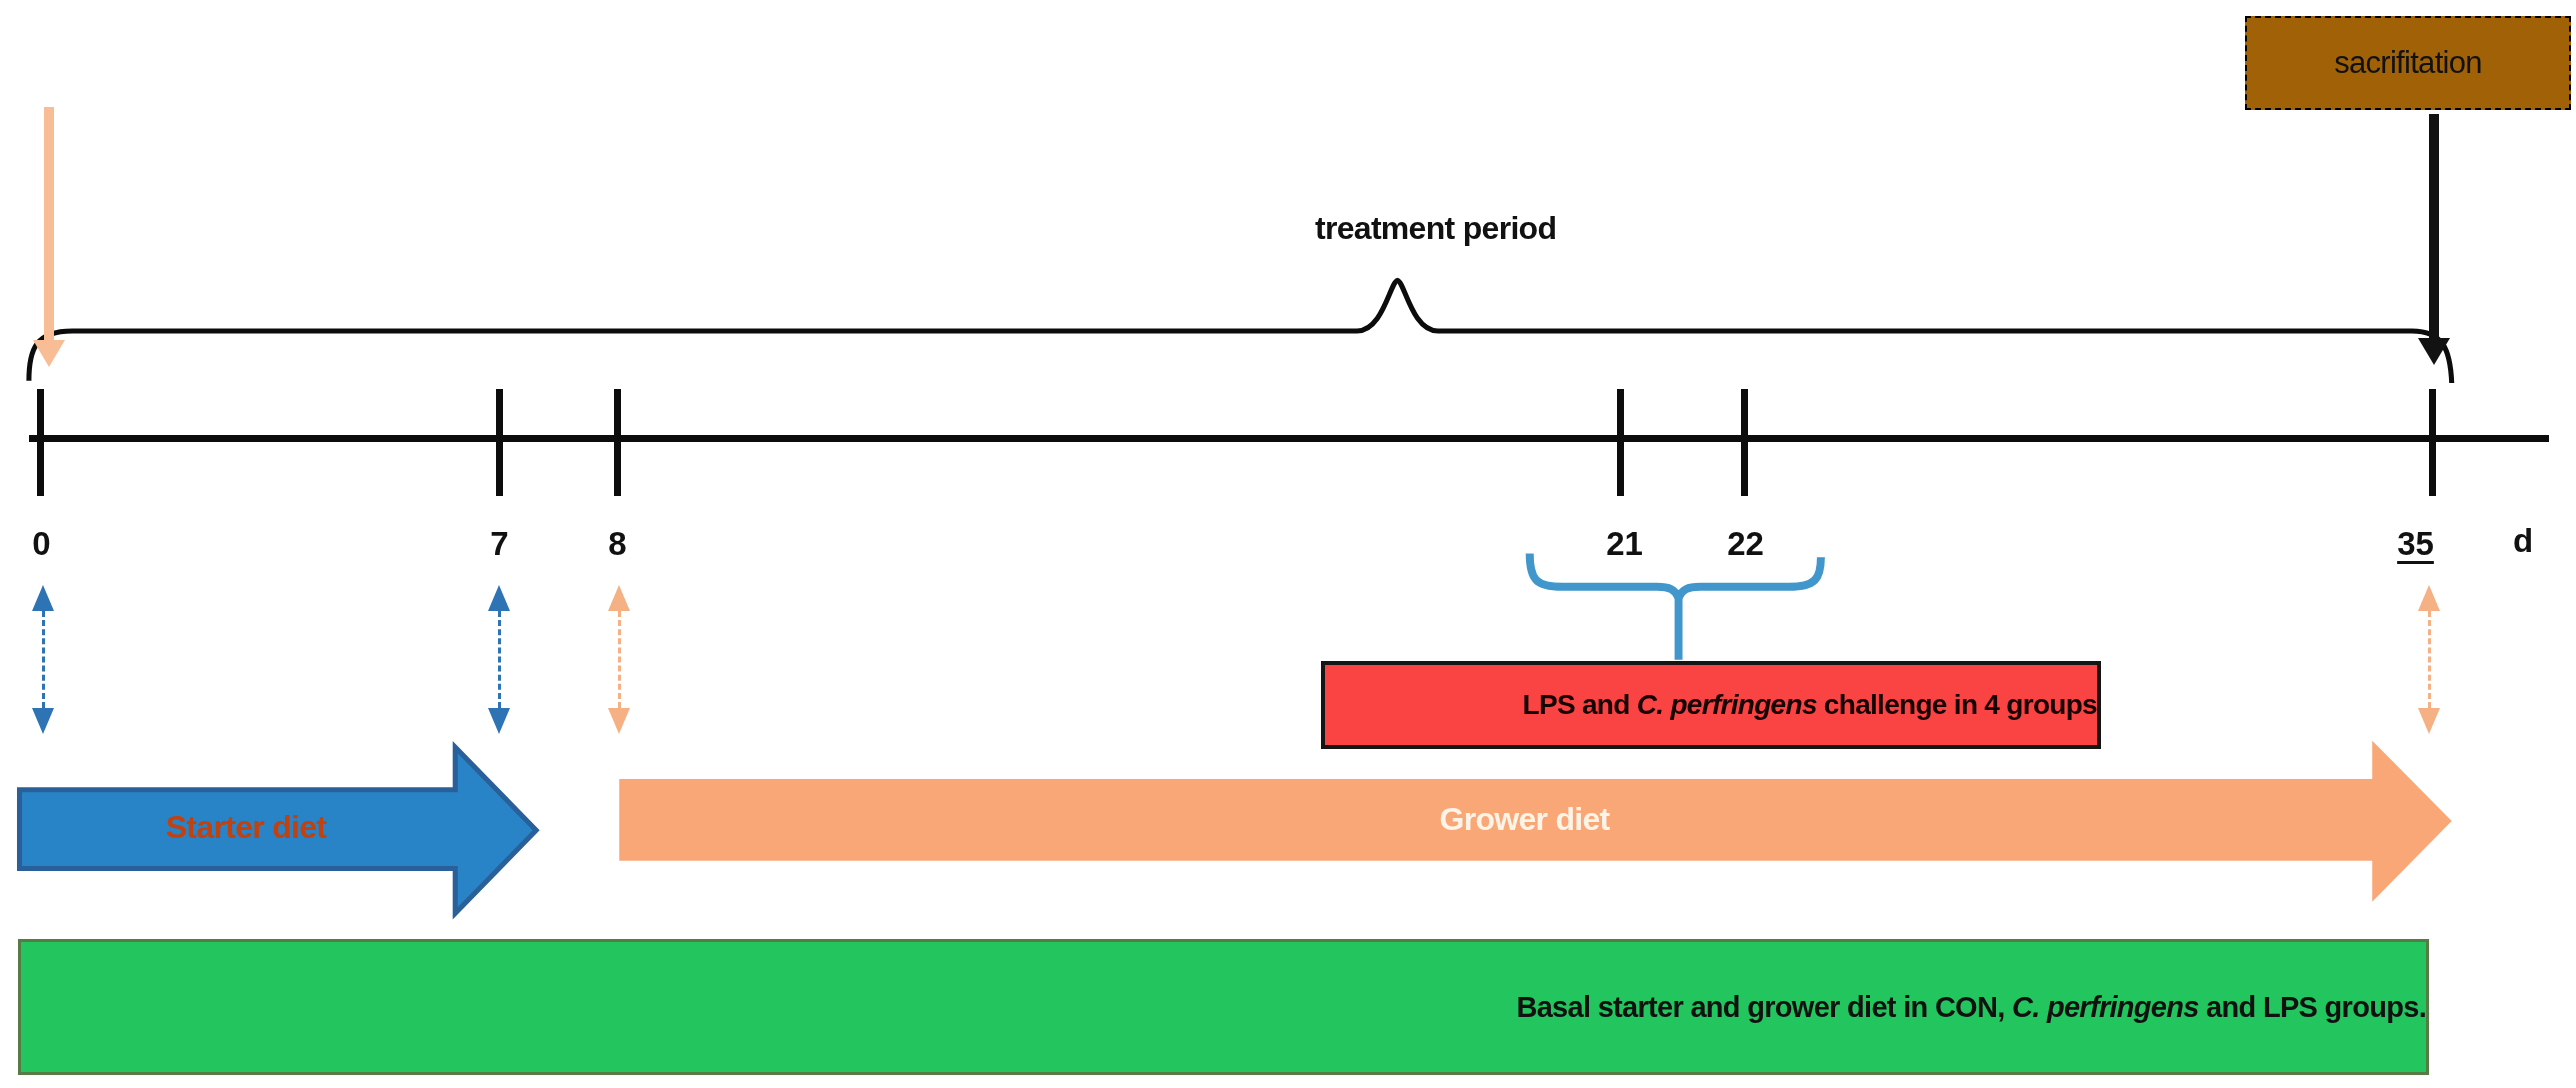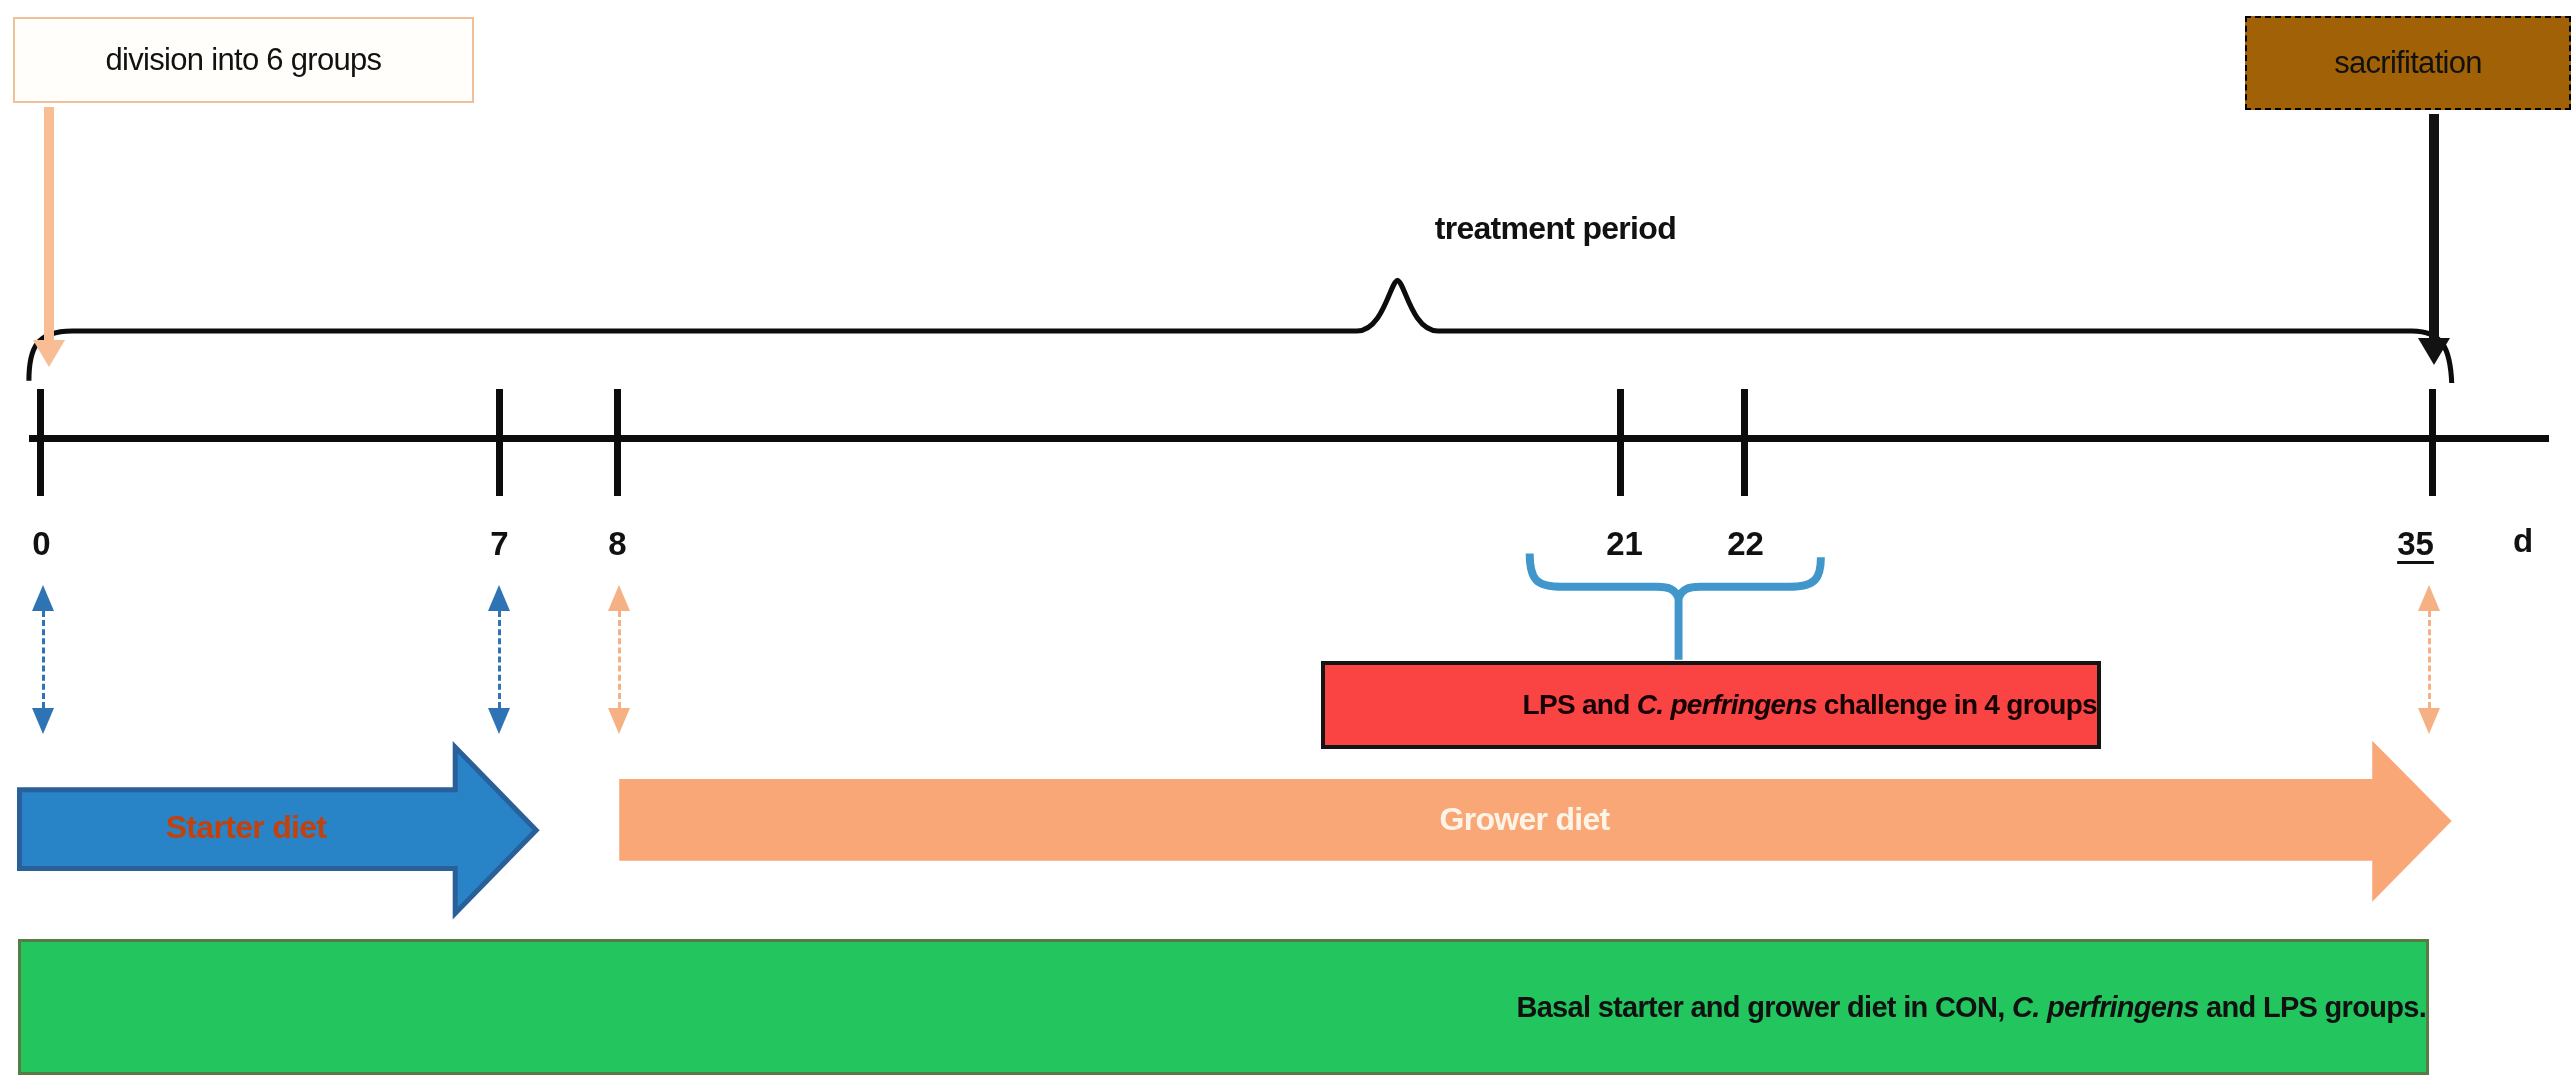--- a/index.html
+++ b/index.html
@@ -29,21 +29,21 @@
   .down-arrow{display:flex;flex-direction:column;align-items:center;z-index:2;}
   .down-arrow .stem{width:9.4px;}
   .down-arrow .head{width:0;height:0;border-left:16px solid transparent;border-right:16px solid transparent;}
   .division-arrow{left:33px;top:107px;height:260px;}
   .division-arrow .stem{height:233px;background:#f8bd94;}
   .division-arrow .head{border-top:27.5px solid #f8bd94;}
   .sacrifice-arrow{left:2418px;top:114px;height:251px;}
   .sacrifice-arrow .stem{height:224px;background:#121212;width:10px;}
   .sacrifice-arrow .head{border-top:27.5px solid #121212;}
 
-  .treatment-label{left:1315px;top:210px;width:361px;text-align:right;font-weight:bold;font-size:32px;letter-spacing:-0.7px;}
+  .treatment-label{left:1315px;top:210px;width:361px;text-align:left;font-weight:bold;font-size:32px;letter-spacing:-0.7px;}
 
   
   .axis{left:29px;top:435px;width:2520px;height:6.5px;background:#0c0c0c;z-index:2;}
   .tick{top:389px;width:6.5px;height:107px;background:#0c0c0c;z-index:2;}
   .tick-label{top:525px;width:87px;text-align:center;font-weight:bold;font-size:33px;}
   .underlined{text-decoration:underline;text-decoration-thickness:2.9px;text-underline-offset:5.8px;}
   .unit-label{left:2513px;top:522px;width:58px;font-weight:bold;font-size:33px;}
 
   
   .dash-arrow{display:flex;flex-direction:column;align-items:center;width:26px;top:585px;height:149px;z-index:2;}
@@ -89,23 +89,20 @@
     <path d="M 40 527 C 40 482, 50 458, 100 458 L 1878 458 C 1914 458, 1924 390, 1934 388 C 1944 390, 1954 458, 1990 458 L 3338 458 C 3380 458, 3391 482, 3393 530" fill="none" stroke="#0c0c0c" stroke-width="7"></path>
 
     <path d="M 2117 766 C 2117 802, 2126 812, 2162 812 L 2293 812 C 2311 812, 2318 816, 2323 827 C 2328 816, 2335 812, 2353 812 L 2476 812 C 2512 812, 2520 801, 2520 771" fill="none" stroke="#4197cb" stroke-width="11"></path>
     <line x1="2323" y1="822" x2="2323" y2="913" stroke="#4197cb" stroke-width="11"></line>
 
     <polygon points="27,1093 630,1093 630,1034 742,1149 630,1264 630,1202 27,1202" fill="#2984c7" stroke="#2a6099" stroke-width="7"></polygon>
 
     <polygon points="857,1078 3283,1078 3283,1025 3393,1136 3283,1248 3283,1191 857,1191" fill="#faa778"></polygon>
   </svg>
 
-  <div class="abs division-box">
-    <span>division into 6 groups</span>
-  </div>
   <div class="abs sacrifice-box">
     <span>sacrifitation</span>
   </div>
 
   <div class="abs down-arrow division-arrow">
     <div class="stem"></div>
     <div class="head"></div>
   </div>
   <div class="abs down-arrow sacrifice-arrow">
     <div class="stem"></div>

